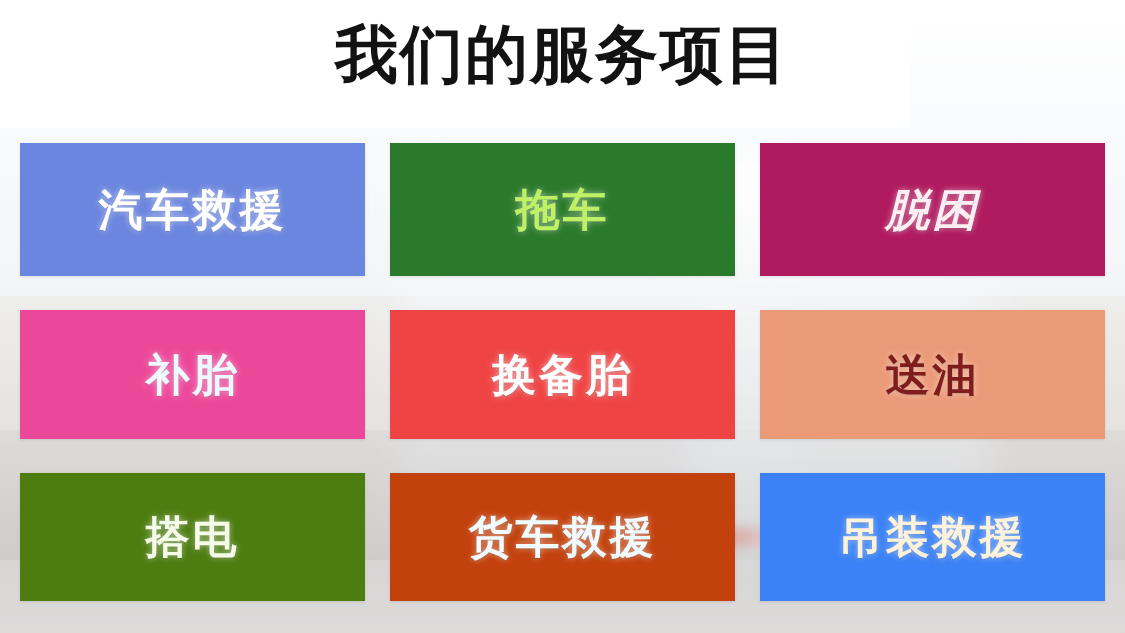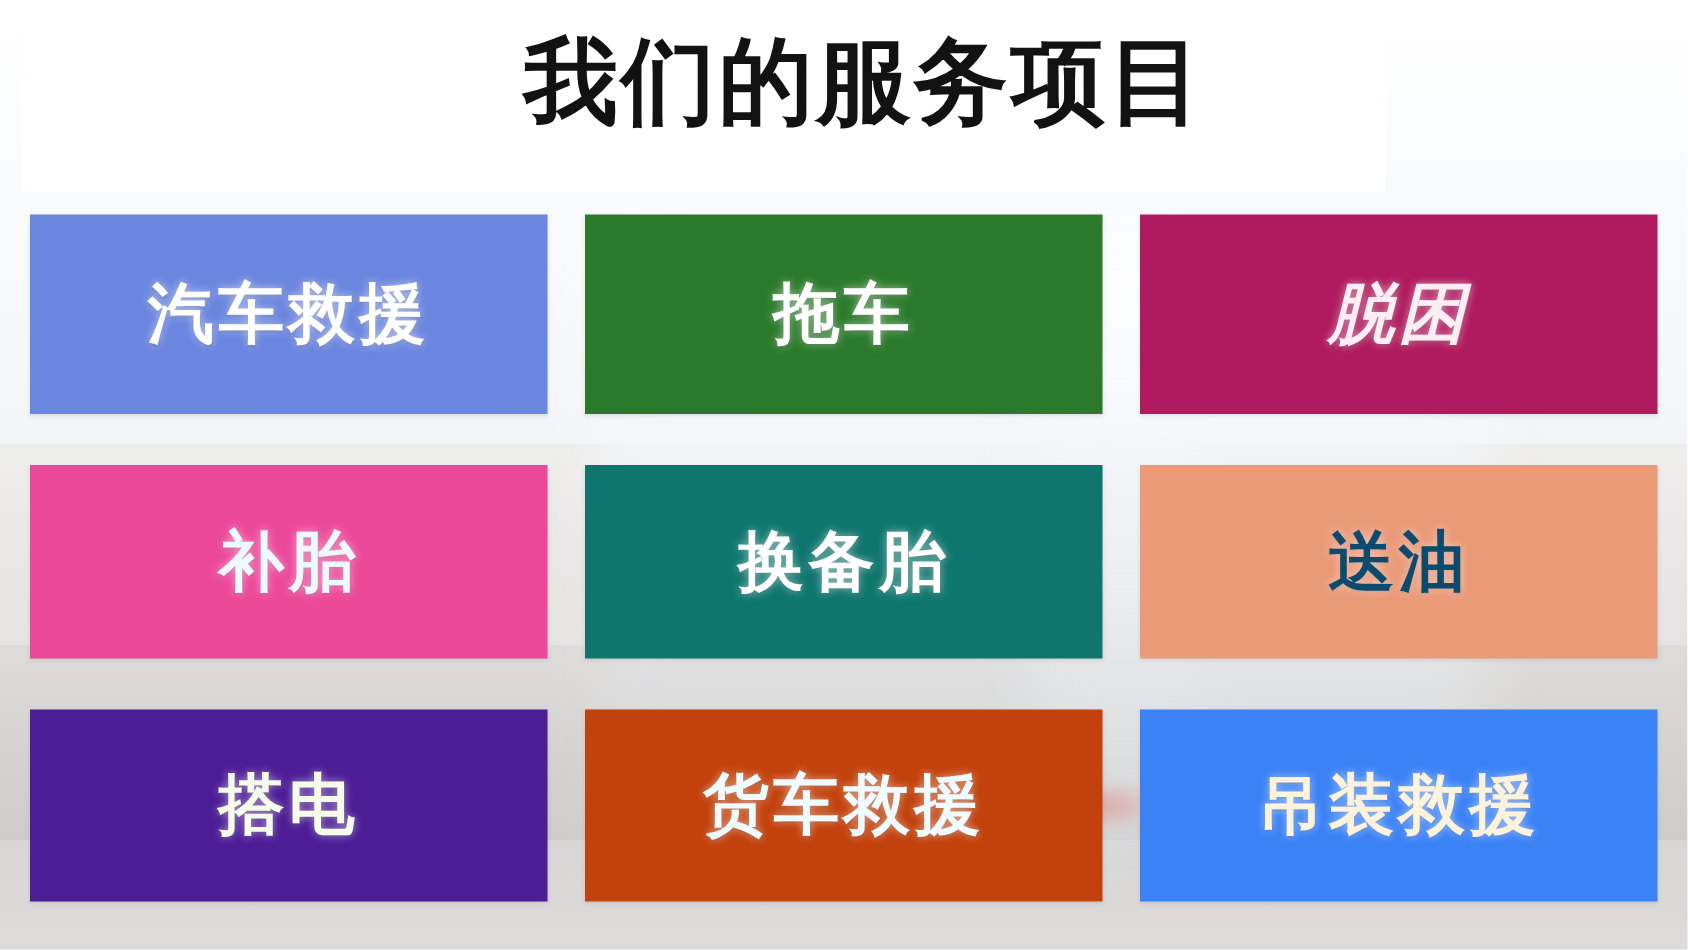--- a/index.html
+++ b/index.html
@@ -88,21 +88,20 @@
     background: linear-gradient(180deg, rgba(255,255,255,0.70) 0%, rgba(255,255,255,0.40) 25%, rgba(255,255,255,0.30) 55%, rgba(255,255,255,0.22) 100%);
   }
 
   
   .title-band {
     position: absolute;
     left: 0; top: 0;
     width: 910px; height: 128px;
     z-index: 2;
     background: linear-gradient(180deg, #ffffff 0%, #ffffff 72%, rgba(255,255,255,0.88) 100%);
-    margin-left: 14px;
   }
   .poster-title {
     position: absolute;
     left: 0; top: 23px;
     width: 1125px;
     text-align: center;
     font-size: 63px;
     line-height: 1.0;
     font-weight: 700;
     letter-spacing: 2px;
@@ -170,40 +169,40 @@
     <div class="poster-title" style="color: rgb(18, 18, 18);">我们的服务项目</div>
   </div>
 
   <div class="tile-grid">
 
     <div class="tile" style="background-color: rgb(107, 134, 223);">
       <span class="tile-label" style="color: rgb(255, 255, 255);">汽车救援</span>
     </div>
 
     <div class="tile" style="background-color: rgb(43, 122, 43);">
-      <span class="tile-label" style="color: #ffffff;">拖车</span>
+      <span class="tile-label" style="color: #bef264;">拖车</span>
     </div>
 
     <div class="tile pink" style="background-color: rgb(176, 26, 94);">
       <span class="tile-label" style="color: rgb(253, 238, 244); font-style: italic;">脱困</span>
     </div>
 
     <div class="tile" style="background-color: #ec4899;">
       <span class="tile-label" style="color: rgb(238, 248, 255);">补胎</span>
     </div>
 
-    <div class="tile" style="background-color: #0f766e;">
+    <div class="tile" style="background-color: #ef4444;">
       <span class="tile-label" style="color: rgb(255, 255, 255);">换备胎</span>
     </div>
 
     <div class="tile warm" style="background-color: rgb(235, 154, 120);">
-      <span class="tile-label" style="color: #0c4a6e;">送油</span>
-    </div>
-
-    <div class="tile lime" style="background-color: #4c1d95;">
+      <span class="tile-label" style="color: #7f1d1d;">送油</span>
+    </div>
+
+    <div class="tile lime" style="background-color: #4d7c0f;">
       <span class="tile-label" style="color: rgb(244, 251, 232);">搭电</span>
     </div>
 
     <div class="tile" style="background-color: #c2410c; text-align: right;">
       <span class="tile-label" style="color: rgb(240, 251, 255);">货车救援</span>
     </div>
 
     <div class="tile gold" style="background-color: #3b82f6;">
       <span class="tile-label" style="color: rgb(253, 243, 220);">吊装救援</span>
     </div>

